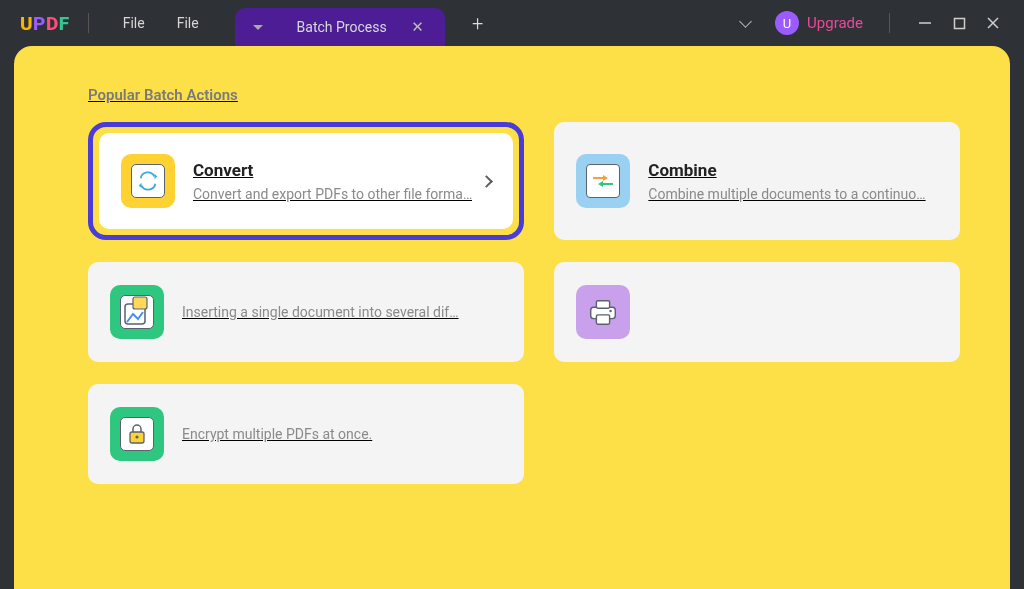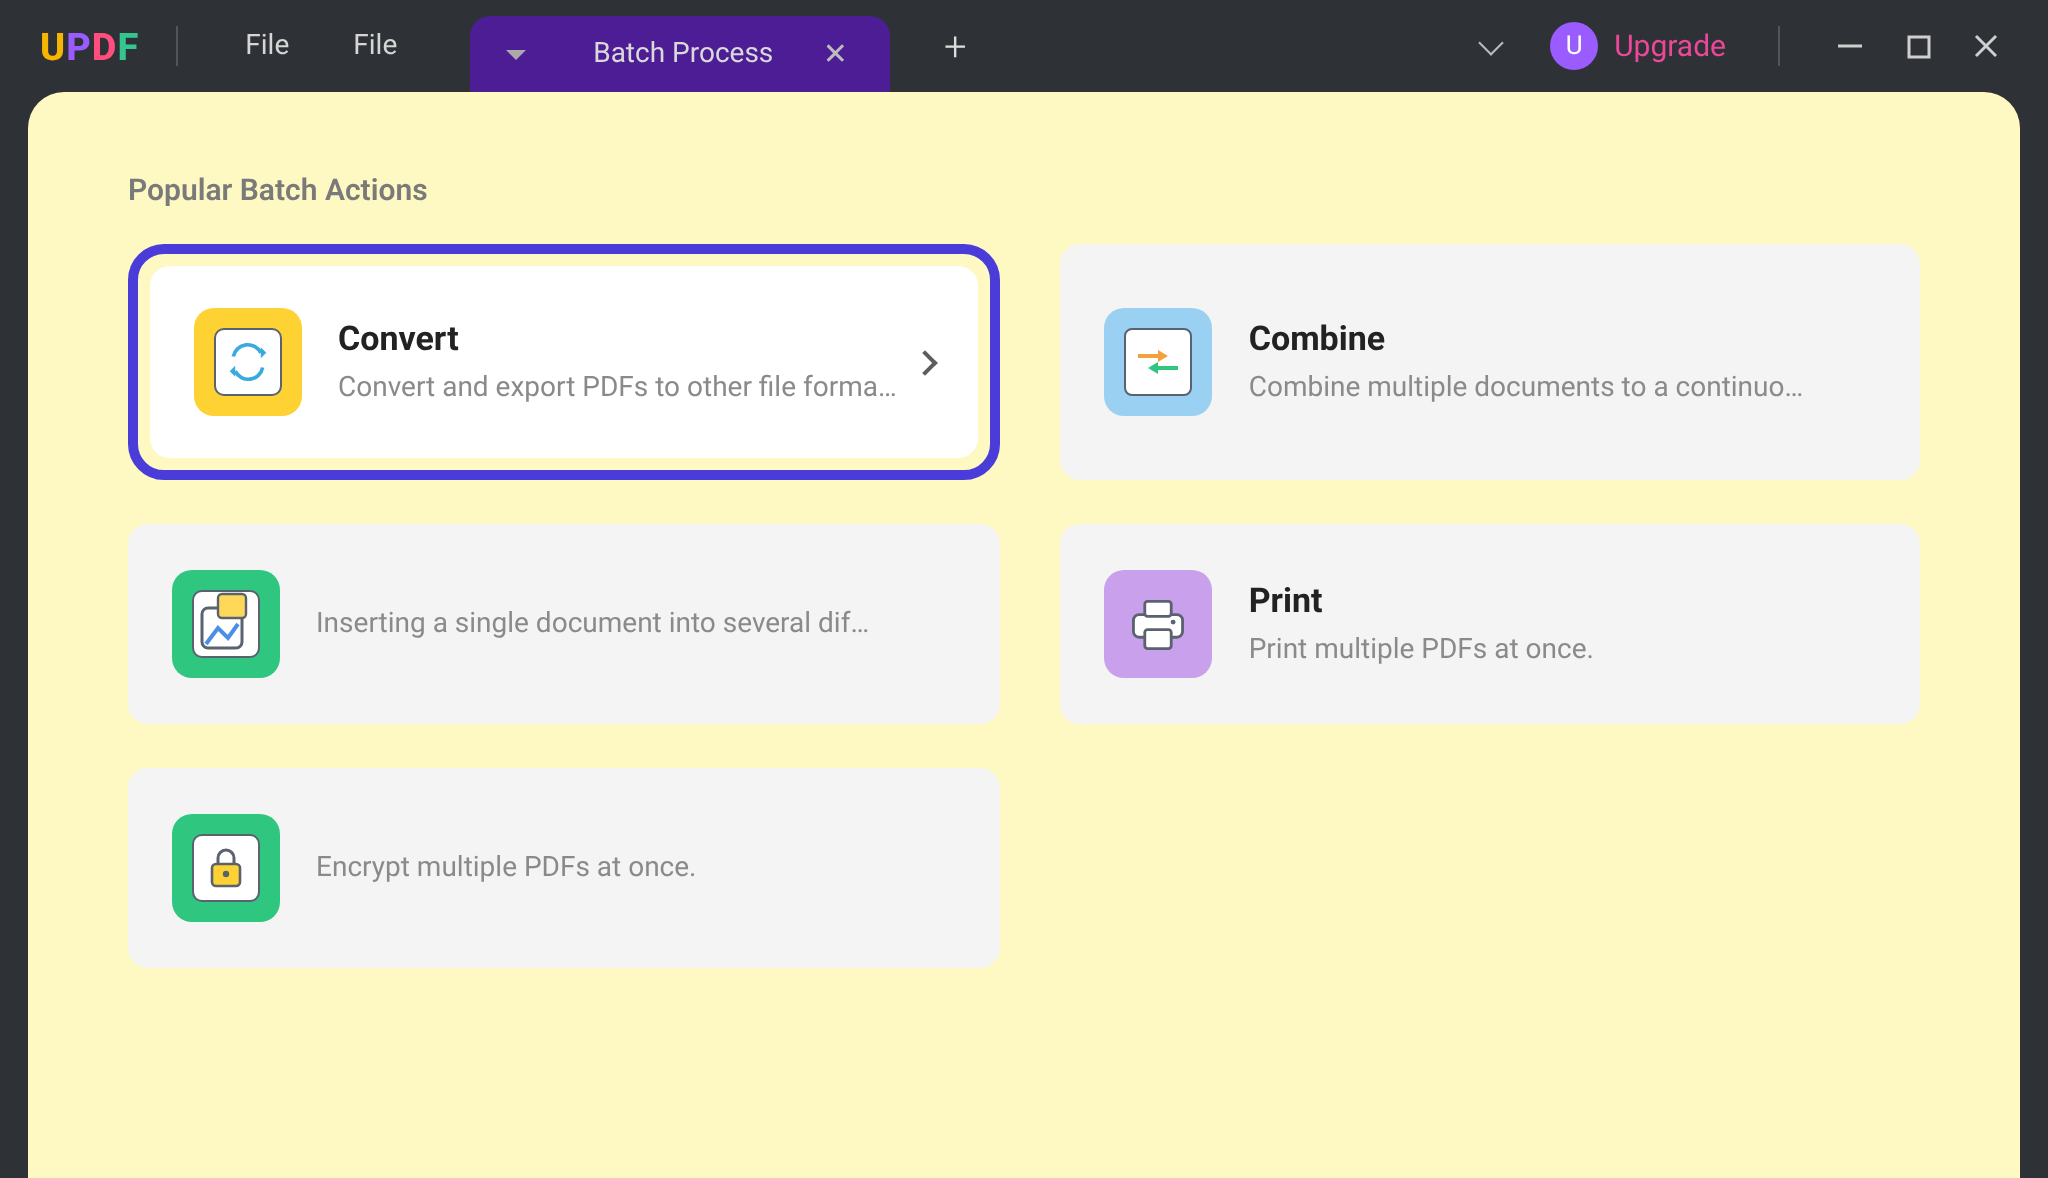--- a/index.html
+++ b/index.html
@@ -88,24 +88,25 @@
   .upgrade-label { color: #ec4899; font-size: 15px; margin-right: 8px; }
   .winbtn {
     width: 34px; height: 34px; display:flex; align-items:center; justify-content:center;
     cursor: pointer;
   }
   .winbtn svg { stroke: #cfcfcf; }
 
   .content-wrap {
     position: absolute;
     left: 14px; right: 14px; top: 46px; bottom: 0;
-    background: #fef9c3;
+    background: #fde047;
     border-top-left-radius: 18px;
     border-top-right-radius: 18px;
-    padding: 40px 50px 20px 50px;
+    padding: 40px 50px 20px 74px;
+    text-decoration: underline;
   }
 
   .section-title {
     color: #7a7a7a;
     font-size: 15px;
     font-weight: 600;
     margin-bottom: 18px;
   }
 
   .grid {
@@ -281,24 +282,20 @@
       <div class="icon-tile purple">
         <div class="icon-inner" style="border:none;background:transparent;">
           <svg width="36" height="36" viewBox="0 0 36 36">
             <rect x="5" y="13" width="26" height="12" rx="3" fill="#fff" stroke="#5a6270" stroke-width="1.5"></rect>
             <rect x="11" y="6" width="14" height="8" rx="1.5" fill="#fff" stroke="#5a6270" stroke-width="1.5"></rect>
             <rect x="11" y="21" width="14" height="10" rx="1.5" fill="#fff" stroke="#5a6270" stroke-width="1.5"></rect>
             <circle cx="26" cy="17" r="1.3" fill="#5a6270"></circle>
           </svg>
         </div>
       </div>
-      <div class="card-text">
-        <div class="card-title">Print</div>
-        <div class="card-desc">Print multiple PDFs at once.</div>
-      </div>
     </div>
 
     <div class="card">
       <div class="icon-tile green">
         <div class="icon-inner">
           <svg width="20" height="22" viewBox="0 0 20 22">
             <rect x="3" y="9" width="14" height="11" rx="2" fill="#ffd233" stroke="#5a6270" stroke-width="1.3"></rect>
             <path d="M6 9 V6 a4 4 0 0 1 8 0 V9" fill="none" stroke="#5a6270" stroke-width="1.5"></path>
             <circle cx="10" cy="14" r="1.6" fill="#5a6270"></circle>
           </svg>

